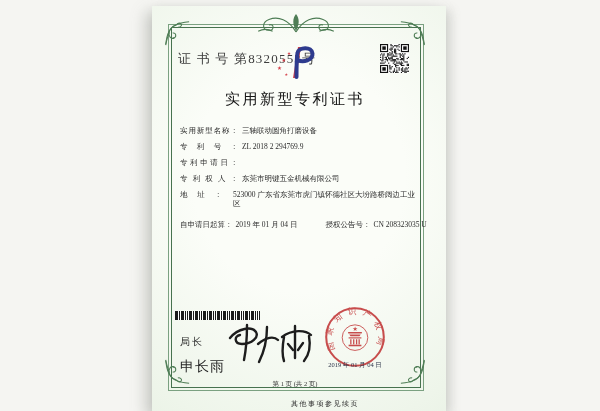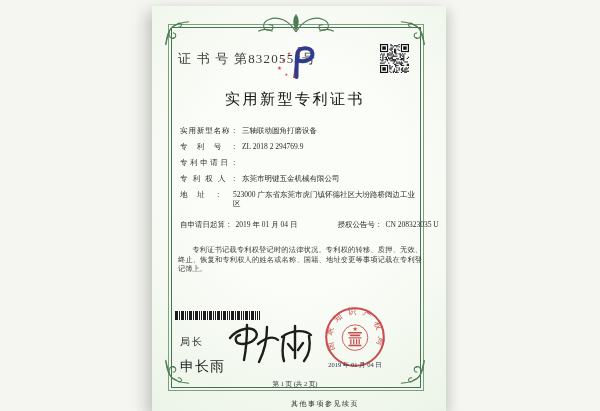--- a/index.html
+++ b/index.html
@@ -24,21 +24,21 @@
          letter-spacing:2.5px;color:#151515;white-space:nowrap;}
   .fields{left:28px;top:120px;width:242px;color:#2d2d2d;font-size:7.5px;line-height:9px;}
   .row{display:flex;margin-bottom:7px;}
   .row.first{align-items:flex-end;}
   .row.addr{margin-bottom:12px;gap:7px;}
   .flabel{display:inline-block;width:58px;text-align:justify;text-align-last:justify;
           flex:0 0 58px;margin-right:4px;}
   .flabel.w-sm{width:42px;flex:0 0 42px;}
   .fvalue{flex:1;}
   .grant{display:flex;white-space:nowrap;}
-  .grant .g2{margin-left:40px;}
+  .grant .g2{margin-left:28px;}
   .glabel{margin-right:3px;}
   .paras{left:26px;top:240px;width:244px;font-size:7.2px;line-height:9.6px;color:#3a3a3a;
          text-align:justify;}
   .paras p{margin:0 0 2px 0;text-indent:2em;}
   .barcode{left:23px;top:305px;width:85px;height:9px;
            background:
              repeating-linear-gradient(90deg,#1b1b1b 0 1px,transparent 1px 2px),
              repeating-linear-gradient(90deg,#1b1b1b 0 2px,rgba(255,255,255,.9) 2px 7px);}
   .dir-label{left:28px;top:329px;font-size:10px;color:#262626;letter-spacing:2px;}
   .dir-name{left:28px;top:352px;font-size:14px;color:#262626;letter-spacing:1px;}
@@ -340,21 +340,20 @@
         <span class="g1">
           <span class="glabel">自申请日起算：</span><span>2019 年 01 月 04 日</span>
         </span>
         <span class="g2">
           <span class="glabel">授权公告号：</span><span>CN 208323035 U</span>
         </span>
       </div>
     </div>
 
     <div class="abs paras">
-      <p>专利证书记载专利权登记时的法律状况。专利权的转移、质押、无效、终止、恢复和专利权人的姓名或名称、国籍、地址变更等事项记载在专利登记簿上。</p>
     </div>
 
     <div class="abs barcode"></div>
     <div class="abs dir-label">局长</div>
     <div class="abs dir-name">申长雨</div>
 
     <svg class="abs signature" viewBox="0 0 92 46">
       <g fill="none" stroke="#1d1d1d" stroke-width="2.4" stroke-linecap="round">
         <path d="M8,16 C16,6 30,4 34,10 C37,15 30,22 20,22 C12,22 12,14 18,13"></path>
         <path d="M25,3 C25,14 24,28 22,38"></path>

